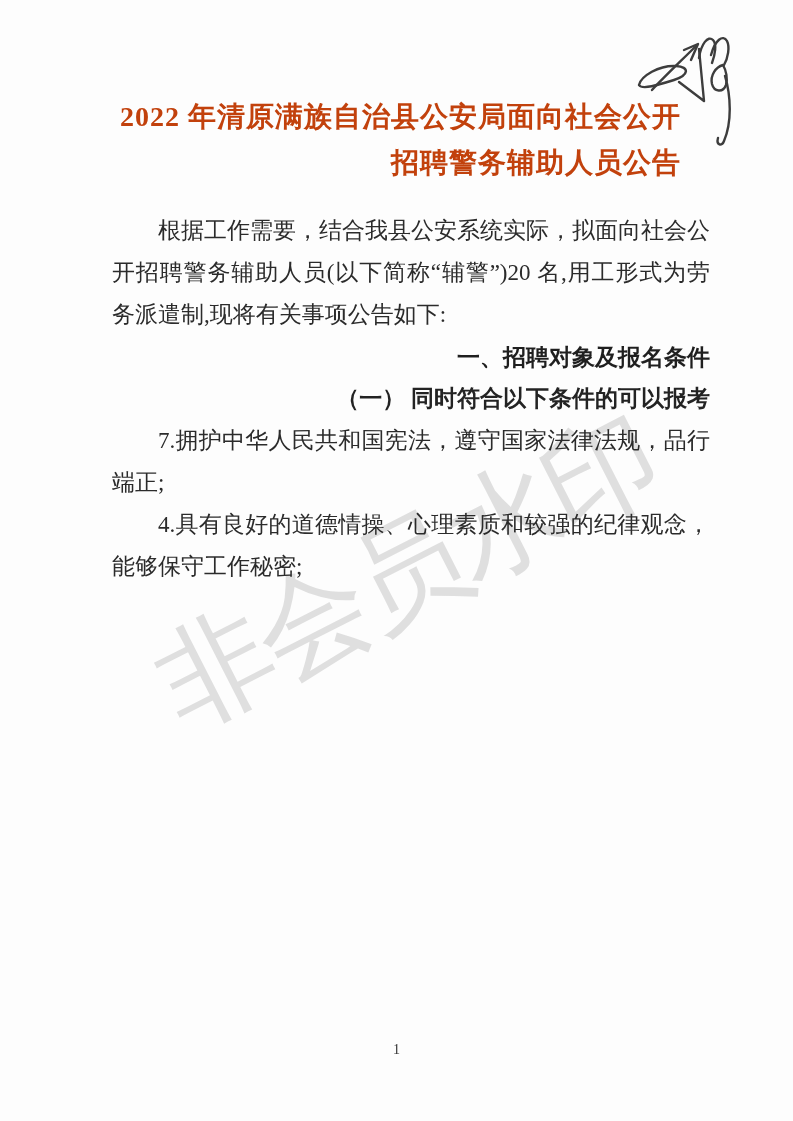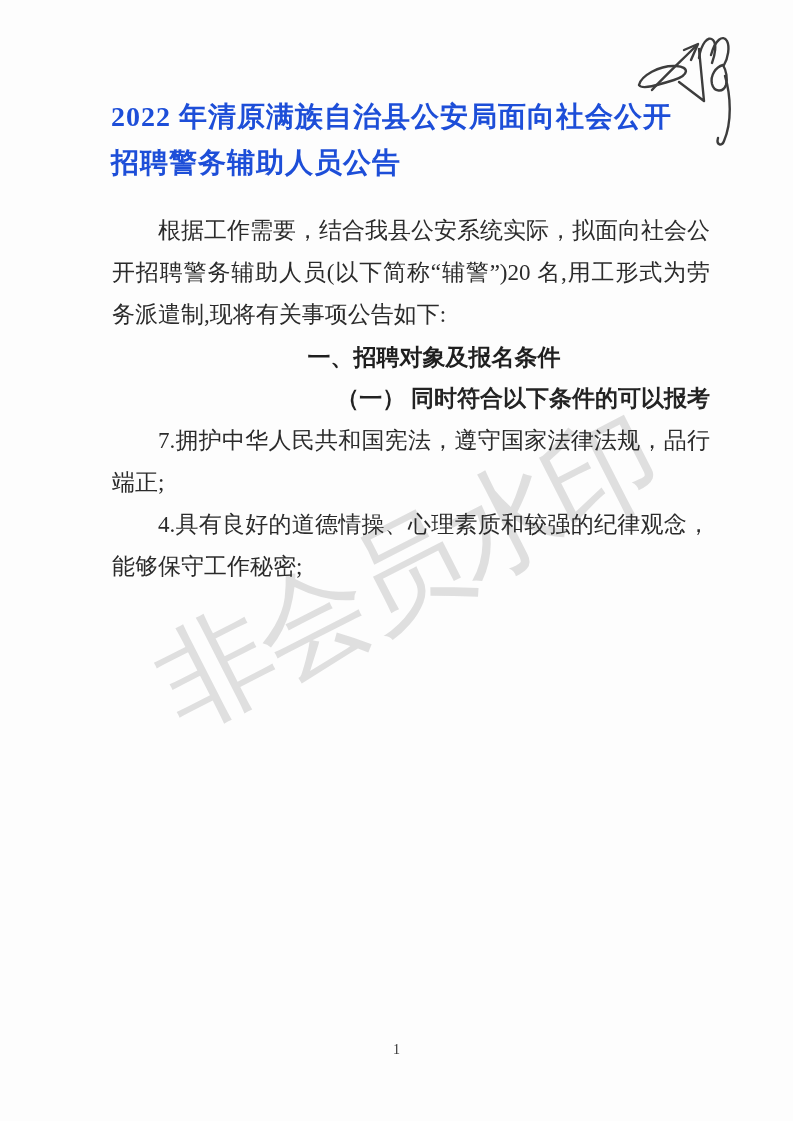--- a/index.html
+++ b/index.html
@@ -41,24 +41,24 @@
   }
   .title {
     position: absolute;
     top: 94px;
     left: 111px;
     width: 570px;
     margin: 0;
     font-size: 28px;
     line-height: 46px;
     font-weight: 700;
-    text-align: left;
+    text-align: right;
     letter-spacing: 1px;
     z-index: 2;
-    color: #1d4ed8;
+    color: #c2410c;
   }
   .body-text {
     position: absolute;
     top: 210px;
     left: 112px;
     width: 598px;
     font-size: 23px;
     line-height: 42px;
     text-align: justify;
     z-index: 2;
@@ -66,21 +66,21 @@
   .para {
     margin: 0;
     text-indent: 2em;
     color: #2b2b2b;
   }
   .sec-heading {
     margin: 0;
     text-indent: 2em;
     font-family: "Liberation Sans", sans-serif;
     font-weight: 700;
-    text-align: center;
+    text-align: right;
     color: #1f1f1f;
   }
   .sub-heading {
     margin: 0;
     text-indent: 2em;
     font-weight: 700;
     text-align: right;
     color: #232323;
   }
   .page-num {

